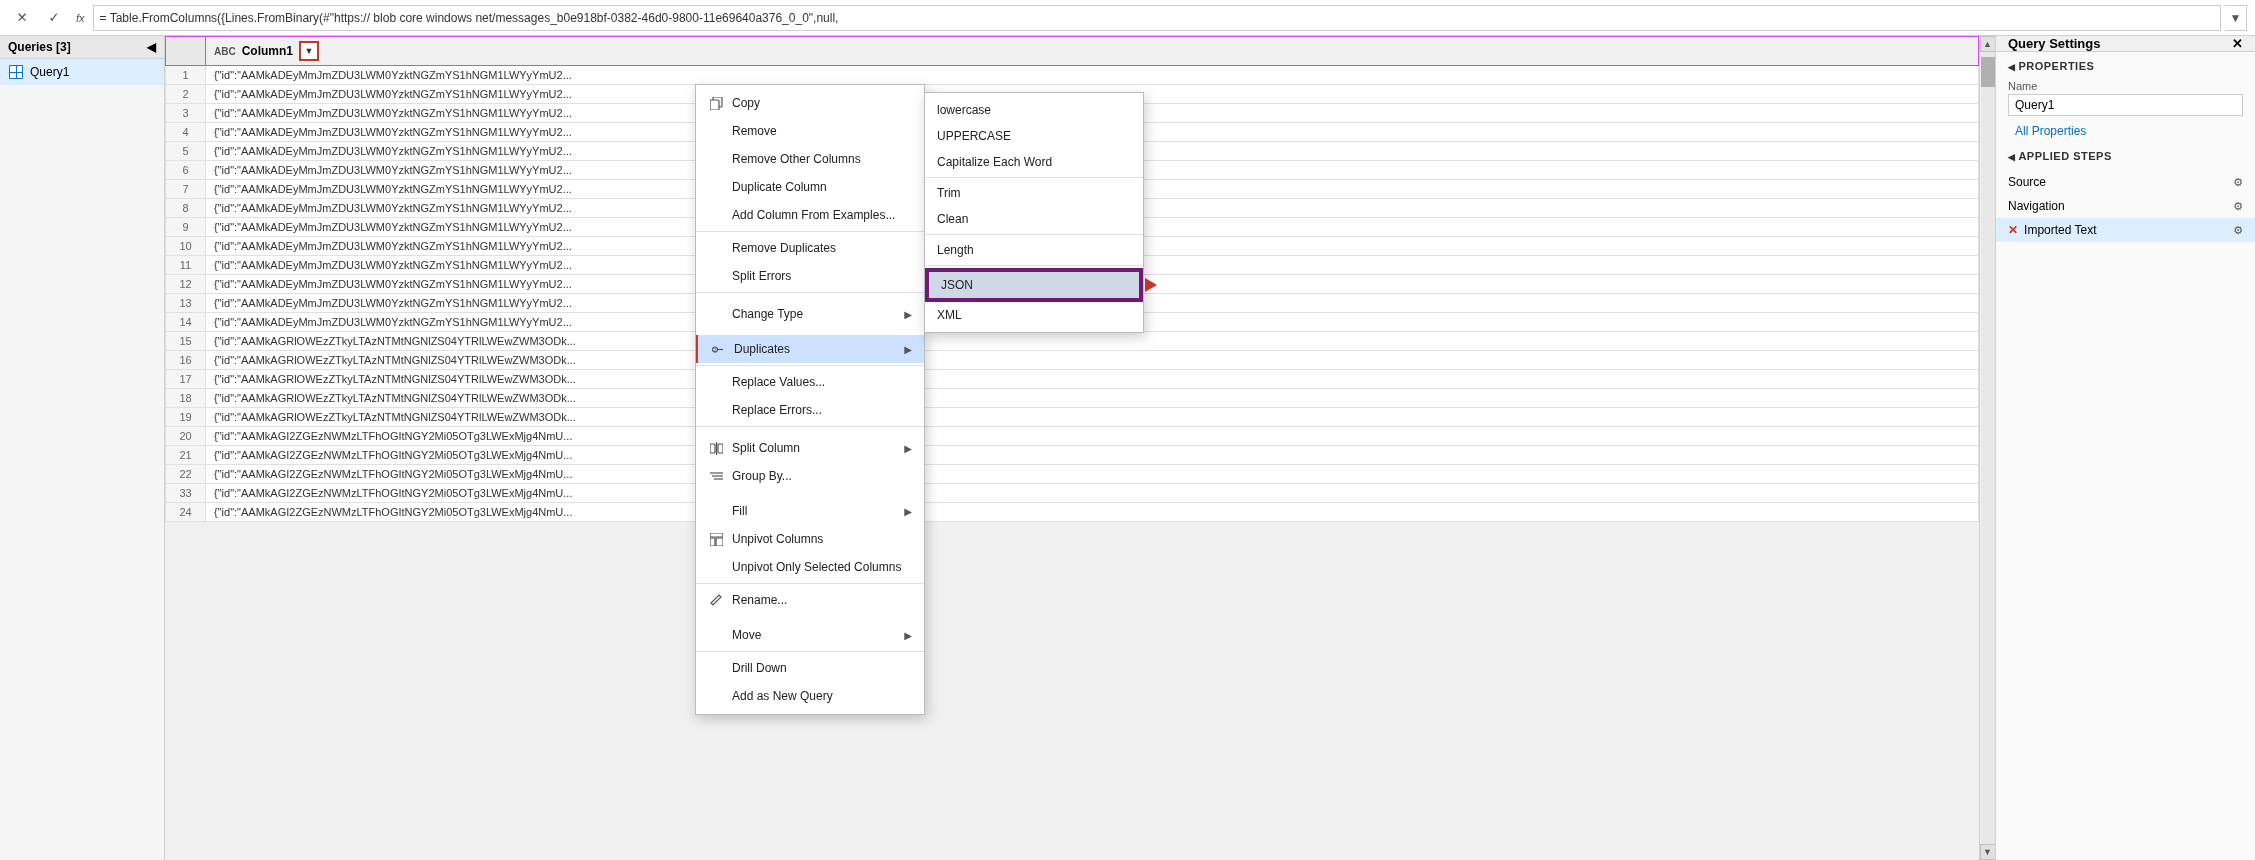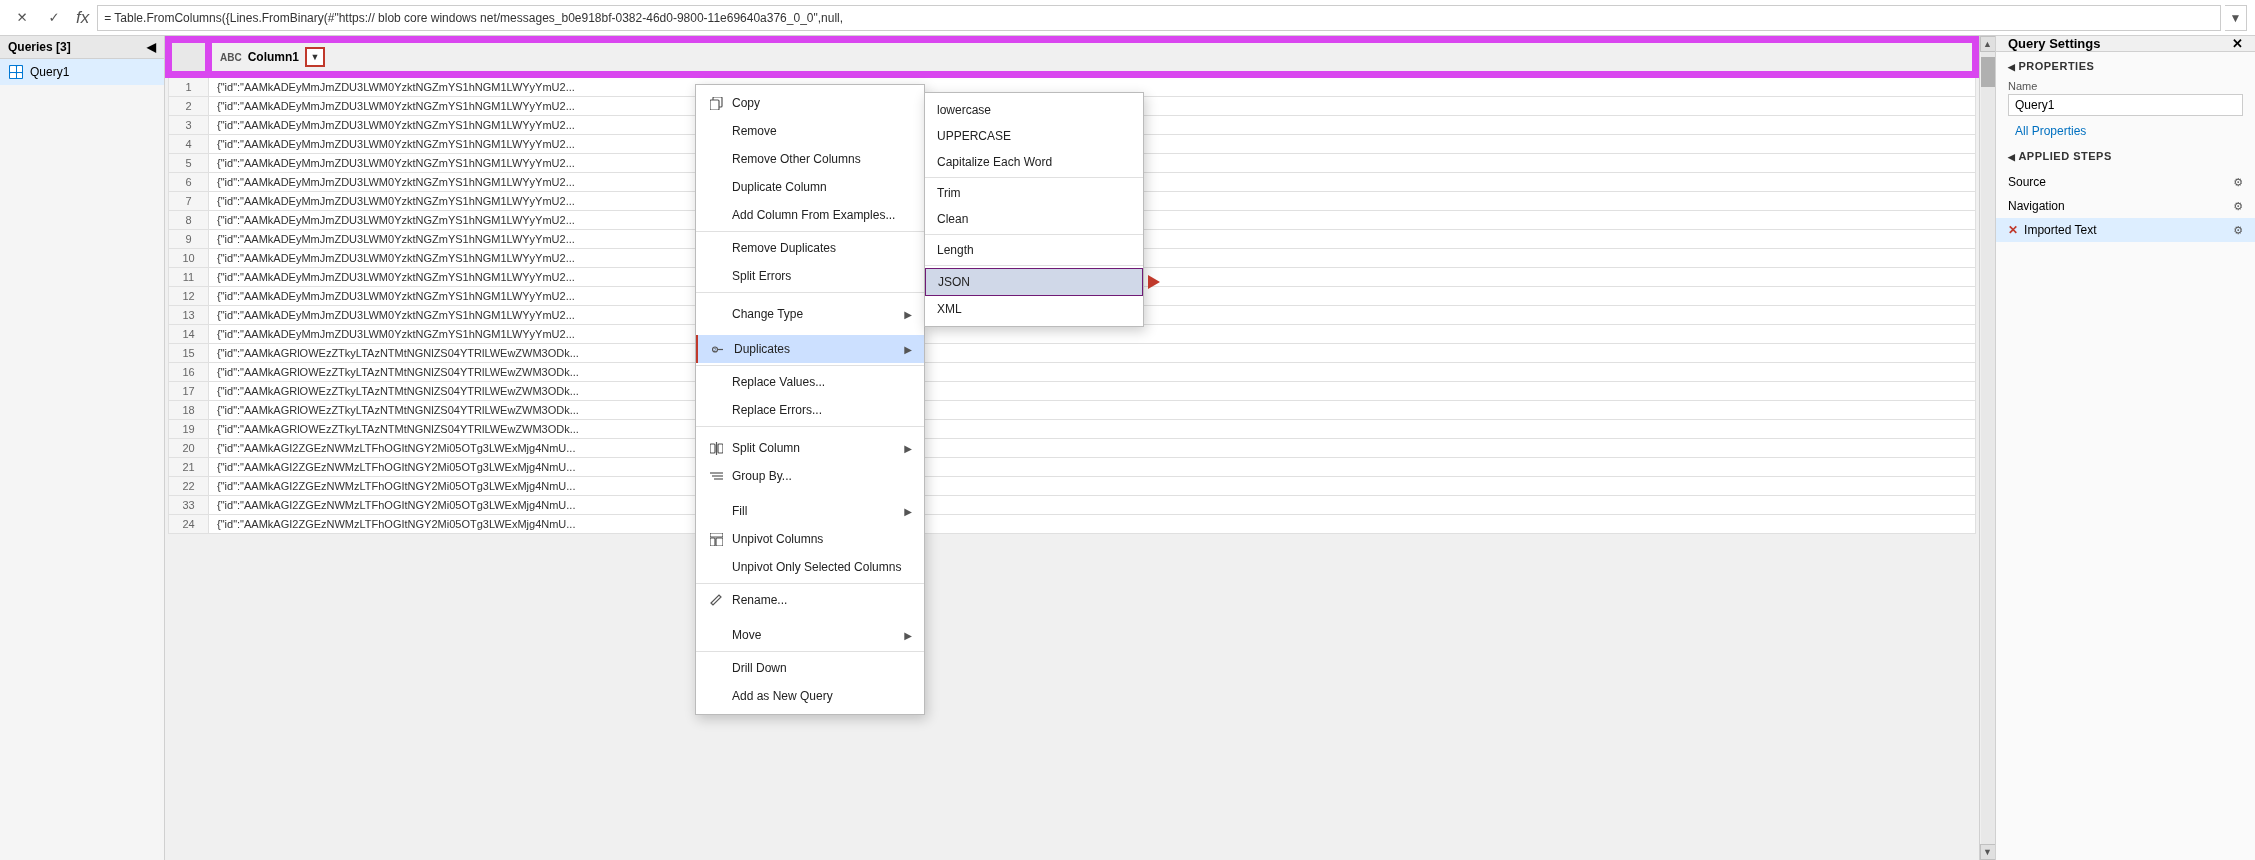--- a/index.html
+++ b/index.html
@@ -108,21 +108,21 @@
       flex: 1;
       overflow: auto;
       position: relative;
     }
     table {
       border-collapse: collapse;
       width: 100%;
     }
     thead th {
       background: #f0f0f0;
-      border: 7px solid #d946ef;
+      border: 1px solid #d946ef;
       padding: 4px 8px;
       text-align: left;
       font-weight: 600;
       font-size: 12px;
       position: sticky;
       top: 0;
       z-index: 2;
     }
     thead th.row-num-col {
       width: 40px;
@@ -226,21 +226,21 @@
       left: 759px;
       width: 220px;
       background: #fff;
       border: 1px solid #bbb;
       box-shadow: 2px 4px 12px rgba(0,0,0,0.2);
       z-index: 101;
       padding: 4px 0;
     }
     .menu-item.json-highlighted {
       background: #d0d8e8;
-      border: 1px solid #701a75;
+      border: 4px solid #701a75;
     }
 
     
     .scroll-area {
       width: 16px;
       background: #f0f0f0;
       border-left: 1px solid #d0d0d0;
       display: flex;
       flex-direction: column;
       align-items: center;
@@ -350,21 +350,21 @@
       color: #555;
       font-size: 11px;
     }
   </style>
 </head>
 <body>
 
 <div class="top-bar">
   <button class="top-bar-icon-btn">✕</button>
   <button class="top-bar-icon-btn">✓</button>
-  <span style="padding: 0 4px; font-style: italic; font-size: 17px; color: #555;">fx</span>
+  <span style="padding: 0 4px; font-style: italic; font-size: 11px; color: #555;">fx</span>
   <div class="formula-bar">
     <span>= Table.FromColumns({Lines.FromBinary(#"https://         blob core windows net/messages_b0e918bf-0382-46d0-9800-11e69640a376_0_0",null,</span>
   </div>
   <div class="formula-expand">
     <span>▼</span>
   </div>
 </div>
 
 <div class="main-layout">
 

